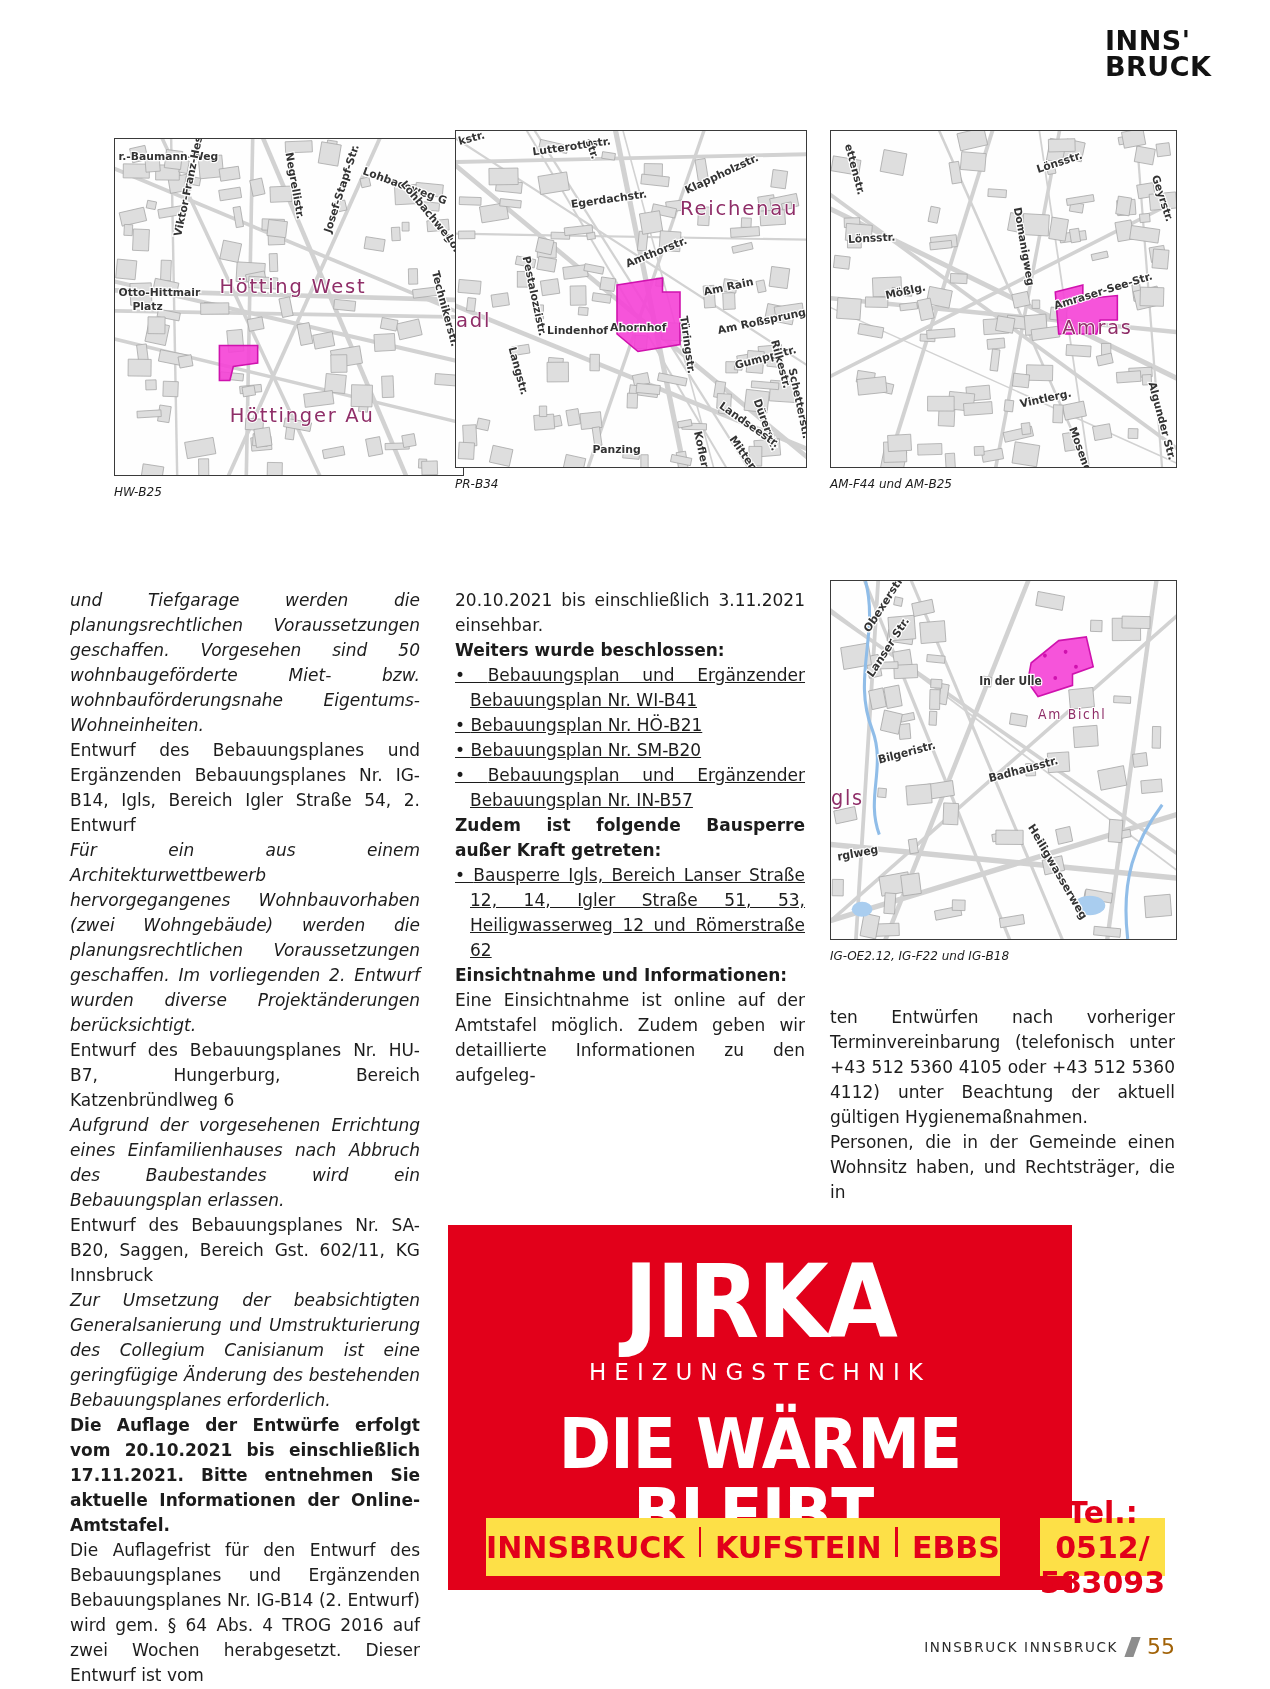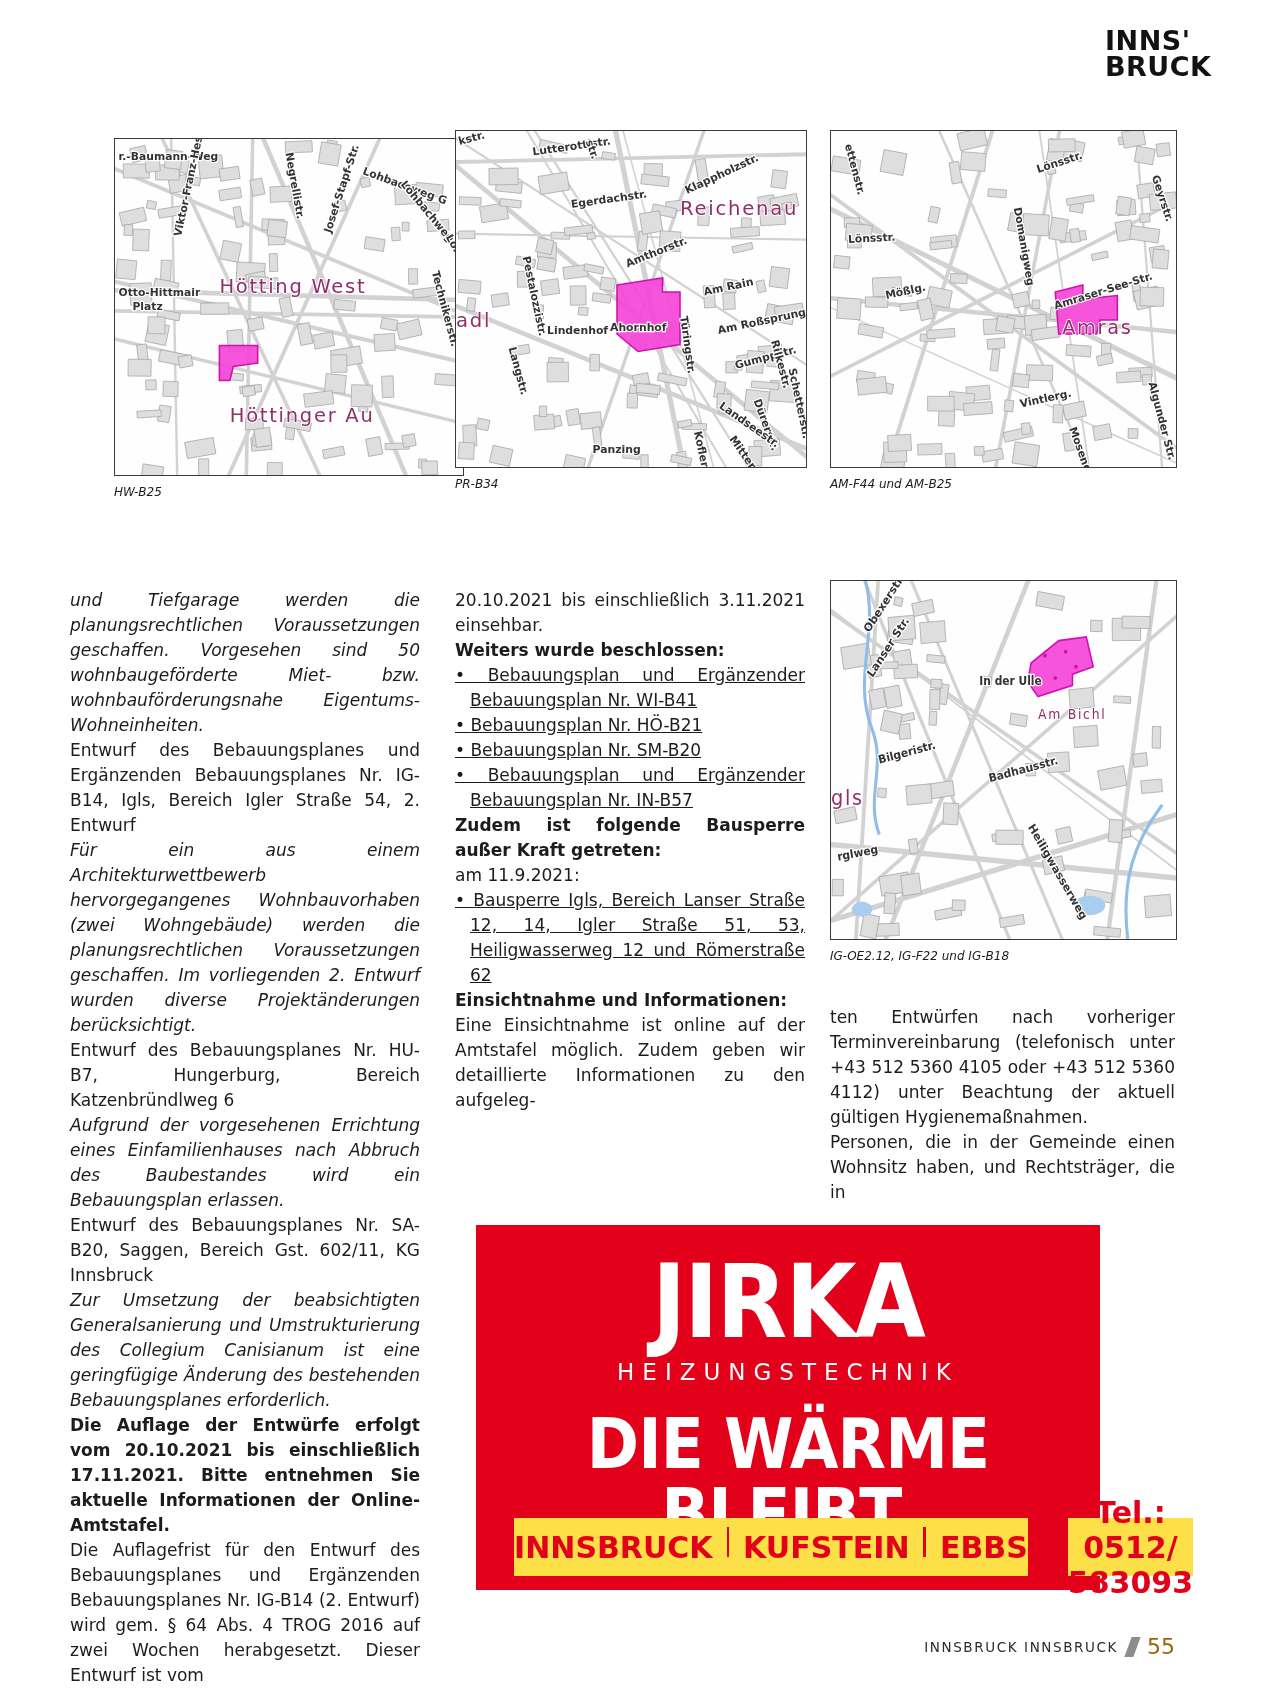--- a/index.html
+++ b/index.html
@@ -22,21 +22,21 @@
   .col-left{left:70px;top:588px;width:350px;}
   .col-mid{left:455px;top:588px;width:350px;}
   .col-right{left:830px;top:1005px;width:345px;}
   .para{margin:0;}
   .para.italic{font-style:italic;}
   .para.bold{font-weight:bold;}
   .para.gap{}
   .para.bullet{padding-left:15px;text-indent:-15px;text-decoration:underline;}
   .para.bullet::before{content:"\2022\00a0";}
   
-  .ad{position:absolute;left:476px;top:1225px;width:624px;height:365px;text-align:center;color:#fff;}
+  .ad{position:absolute;left:448px;top:1225px;width:624px;height:365px;text-align:center;color:#fff;}
   .ad-brand{font-weight:bold;font-size:102px;line-height:1;margin-top:26px;
             transform:scaleX(0.9);transform-origin:center;letter-spacing:-2px;}
   .ad-sub{font-size:23px;letter-spacing:8px;margin-top:6px;font-weight:normal;}
   .ad-slogan{font-weight:bold;font-size:70px;line-height:1;margin-top:24px;
              transform:scaleX(0.9);transform-origin:center;letter-spacing:-1px;}
   .ad-bottom{position:absolute;left:14px;right:14px;bottom:14px;height:58px;display:flex;gap:16px;}
   .ad-box{background:#fde047;font-weight:bold;font-size:30px;display:flex;
           align-items:center;justify-content:center;margin-left:24px;}
   .ad-locations{flex:0 0 46%;}
   .ad-phone{flex:1;}
@@ -553,21 +553,20 @@
       <p class="para">Die Auflagefrist für den Entwurf des Bebauungsplanes und Ergänzenden Bebauungsplanes Nr. IG-B14 (2. Entwurf) wird gem. § 64 Abs. 4 TROG 2016 auf zwei Wochen herabgesetzt. Dieser Entwurf ist vom</p>
     </div>
   <div class="col col-mid">
       <p class="para">20.10.2021 bis einschließlich 3.11.2021 einsehbar.</p>
       <p class="para bold gap">Weiters wurde beschlossen:</p>
       <p class="para bullet">Bebauungsplan und Ergänzender Bebauungsplan Nr. WI-B41</p>
       <p class="para bullet">Bebauungsplan Nr. HÖ-B21</p>
       <p class="para bullet">Bebauungsplan Nr. SM-B20</p>
       <p class="para bullet">Bebauungsplan und Ergänzender Bebauungsplan Nr. IN-B57</p>
       <p class="para bold gap">Zudem ist folgende Bausperre außer Kraft getreten:</p>
-      <p class="para">am 11.9.2021:</p>
       <p class="para bullet">Bausperre Igls, Bereich Lanser Straße 12, 14, Igler Straße 51, 53, Heiligwasserweg 12 und Römerstraße 62</p>
       <p class="para bold gap">Einsichtnahme und Informationen:</p>
       <p class="para">Eine Einsichtnahme ist online auf der Amtstafel möglich. Zudem geben wir detaillierte Informationen zu den aufgeleg-</p>
     </div>
   <div class="col col-right">
       <p class="para">ten Entwürfen nach vorheriger Terminvereinbarung (telefonisch unter +43 512 5360 4105 oder +43 512 5360 4112) unter Beachtung der aktuell gültigen Hygienemaßnahmen.</p>
       <p class="para">Personen, die in der Gemeinde einen Wohnsitz haben, und Rechtsträger, die in</p>
     </div>
 
   <div class="ad" style="background: rgb(226, 0, 26);">

